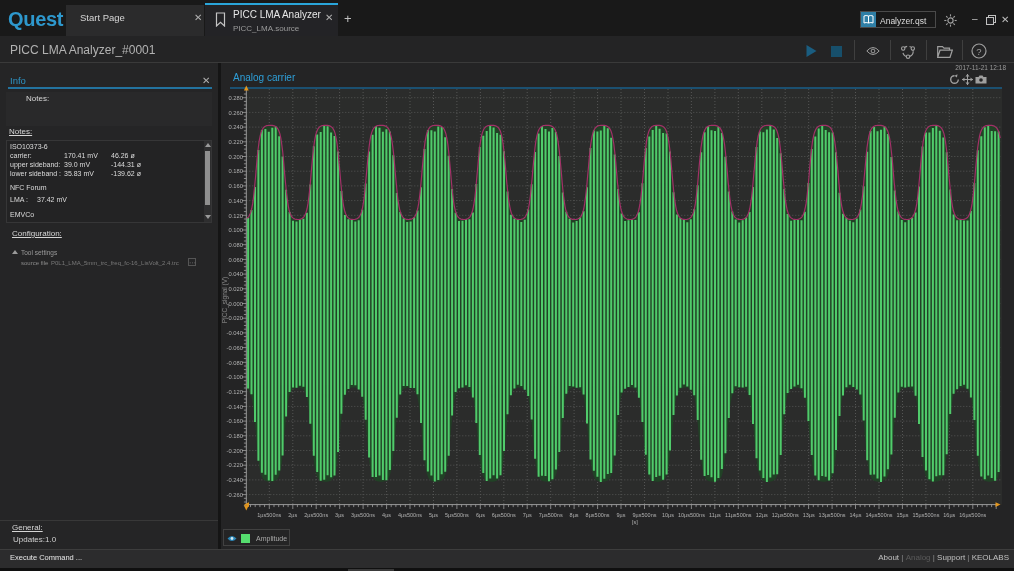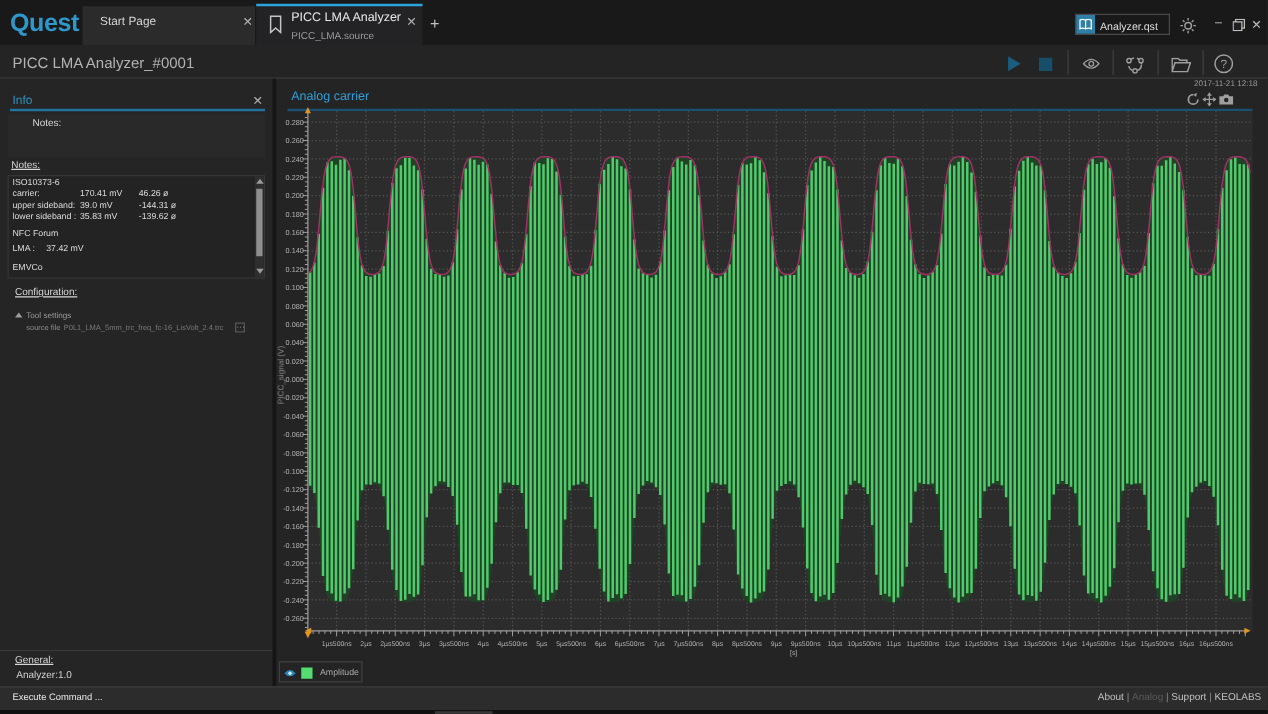--- a/index.html
+++ b/index.html
@@ -106,21 +106,21 @@
 <div class="abs" style="left:204.5px;top:143px;width:0;height:0;border-left:3px solid transparent;border-right:3px solid transparent;border-bottom:4px solid #9a9a9a"></div>
 <div class="abs" style="left:204.5px;top:215px;width:0;height:0;border-left:3px solid transparent;border-right:3px solid transparent;border-top:4px solid #9a9a9a"></div>
 <div class="abs g" style="left:12px;top:229px;font-size:8px;color:#d6d6d6;text-decoration:underline">Configuration:</div>
 <div class="abs" style="left:12px;top:250px;width:0;height:0;border-left:3px solid transparent;border-right:3px solid transparent;border-bottom:4.5px solid #9a9a9a"></div>
 <div class="abs g" style="left:21px;top:248.5px;font-size:6.5px;color:#9a9a9a">Tool settings</div>
 <div class="abs g" style="left:21px;top:260px;font-size:6px;color:#8a8a8a">source file</div>
 <div class="abs g" style="left:51px;top:259.5px;font-size:6px;color:#787878">P0L1_LMA_5mm_trc_freq_fc-16_LisVolt_2.4.trc</div>
 <div class="abs" style="left:188px;top:258px;width:8px;height:8px;border:1px solid #555;color:#888;font-size:7px;text-align:center;line-height:7px">⋯</div>
 <div class="abs" style="left:0;top:520px;width:218px;height:1px;background:#383838"></div>
 <div class="abs g" style="left:12px;top:523px;font-size:8px;color:#d6d6d6;text-decoration:underline">General:</div>
-<div class="abs g" style="left:13px;top:535px;font-size:8px;color:#cfcfcf">Analyzer:1.0</div>
+<div class="abs g" style="left:13px;top:535px;font-size:8px;color:#cfcfcf">Updates:1.0</div>
 
 <div class="abs" style="left:233px;top:71.5px;font-size:10px;color:#2e9fd8">Analog carrier</div>
 <div class="abs g" style="left:930px;top:63.5px;width:76px;height:8px;font-size:6.5px;color:#9a9a9a;text-align:right">2017-11-21 12:18</div>
 <svg class="abs" style="left:949px;top:74px" width="11" height="11" viewBox="0 0 11 11">
     <path d="M9.3 5.5 A3.8 3.8 0 1 1 5.5 1.7" fill="none" stroke="#9f9f9f" stroke-width="1.4"></path>
     <path d="M5.5 1.7 l3 -1.5 l-0.6 3.2 z" fill="#9f9f9f"></path>
   </svg>
 <svg class="abs" style="left:962px;top:74px" width="11" height="11" viewBox="0 0 11 11">
     <path d="M5.5 0 l2 2.5 h-4 z M5.5 11 l2 -2.5 h-4 z M0 5.5 l2.5 -2 v4 z M11 5.5 l-2.5 -2 v4 z" fill="#9f9f9f"></path>
     <line x1="0" y1="5.5" x2="11" y2="5.5" stroke="#9f9f9f"></line>

